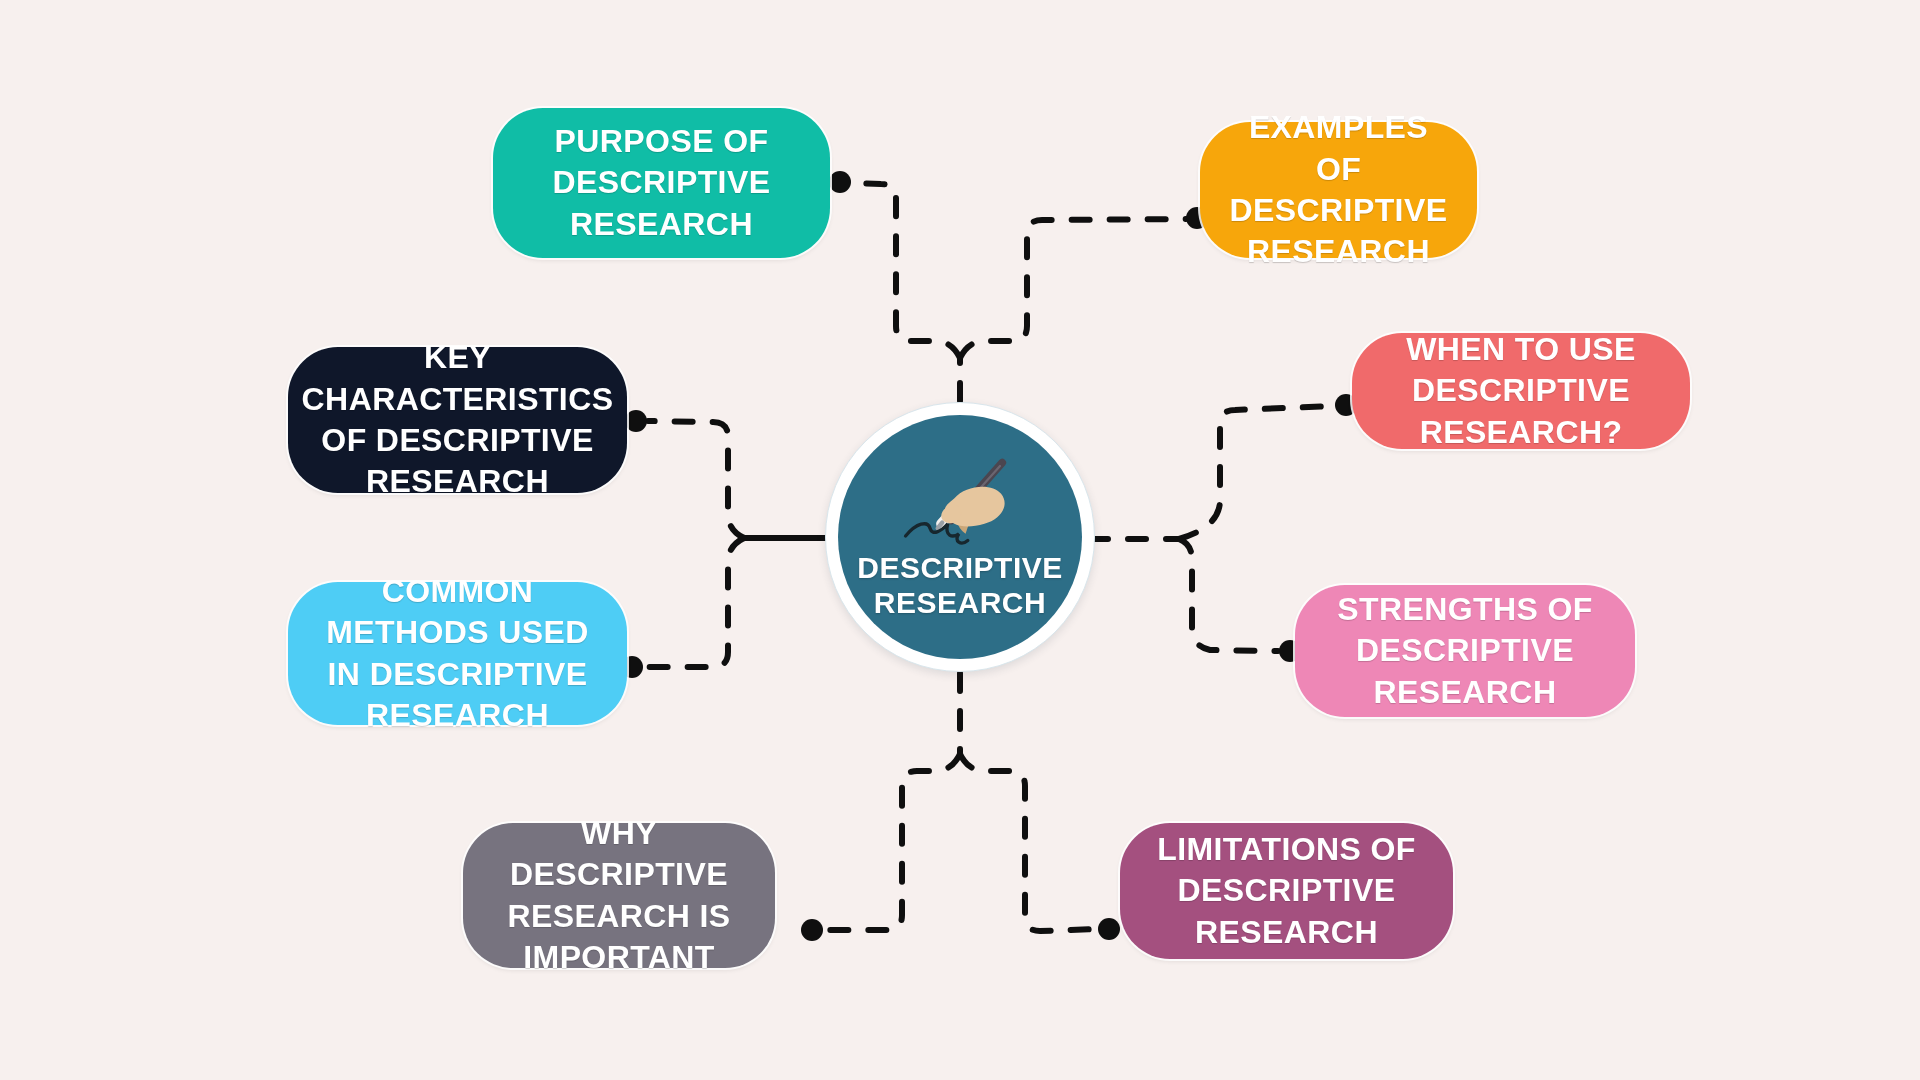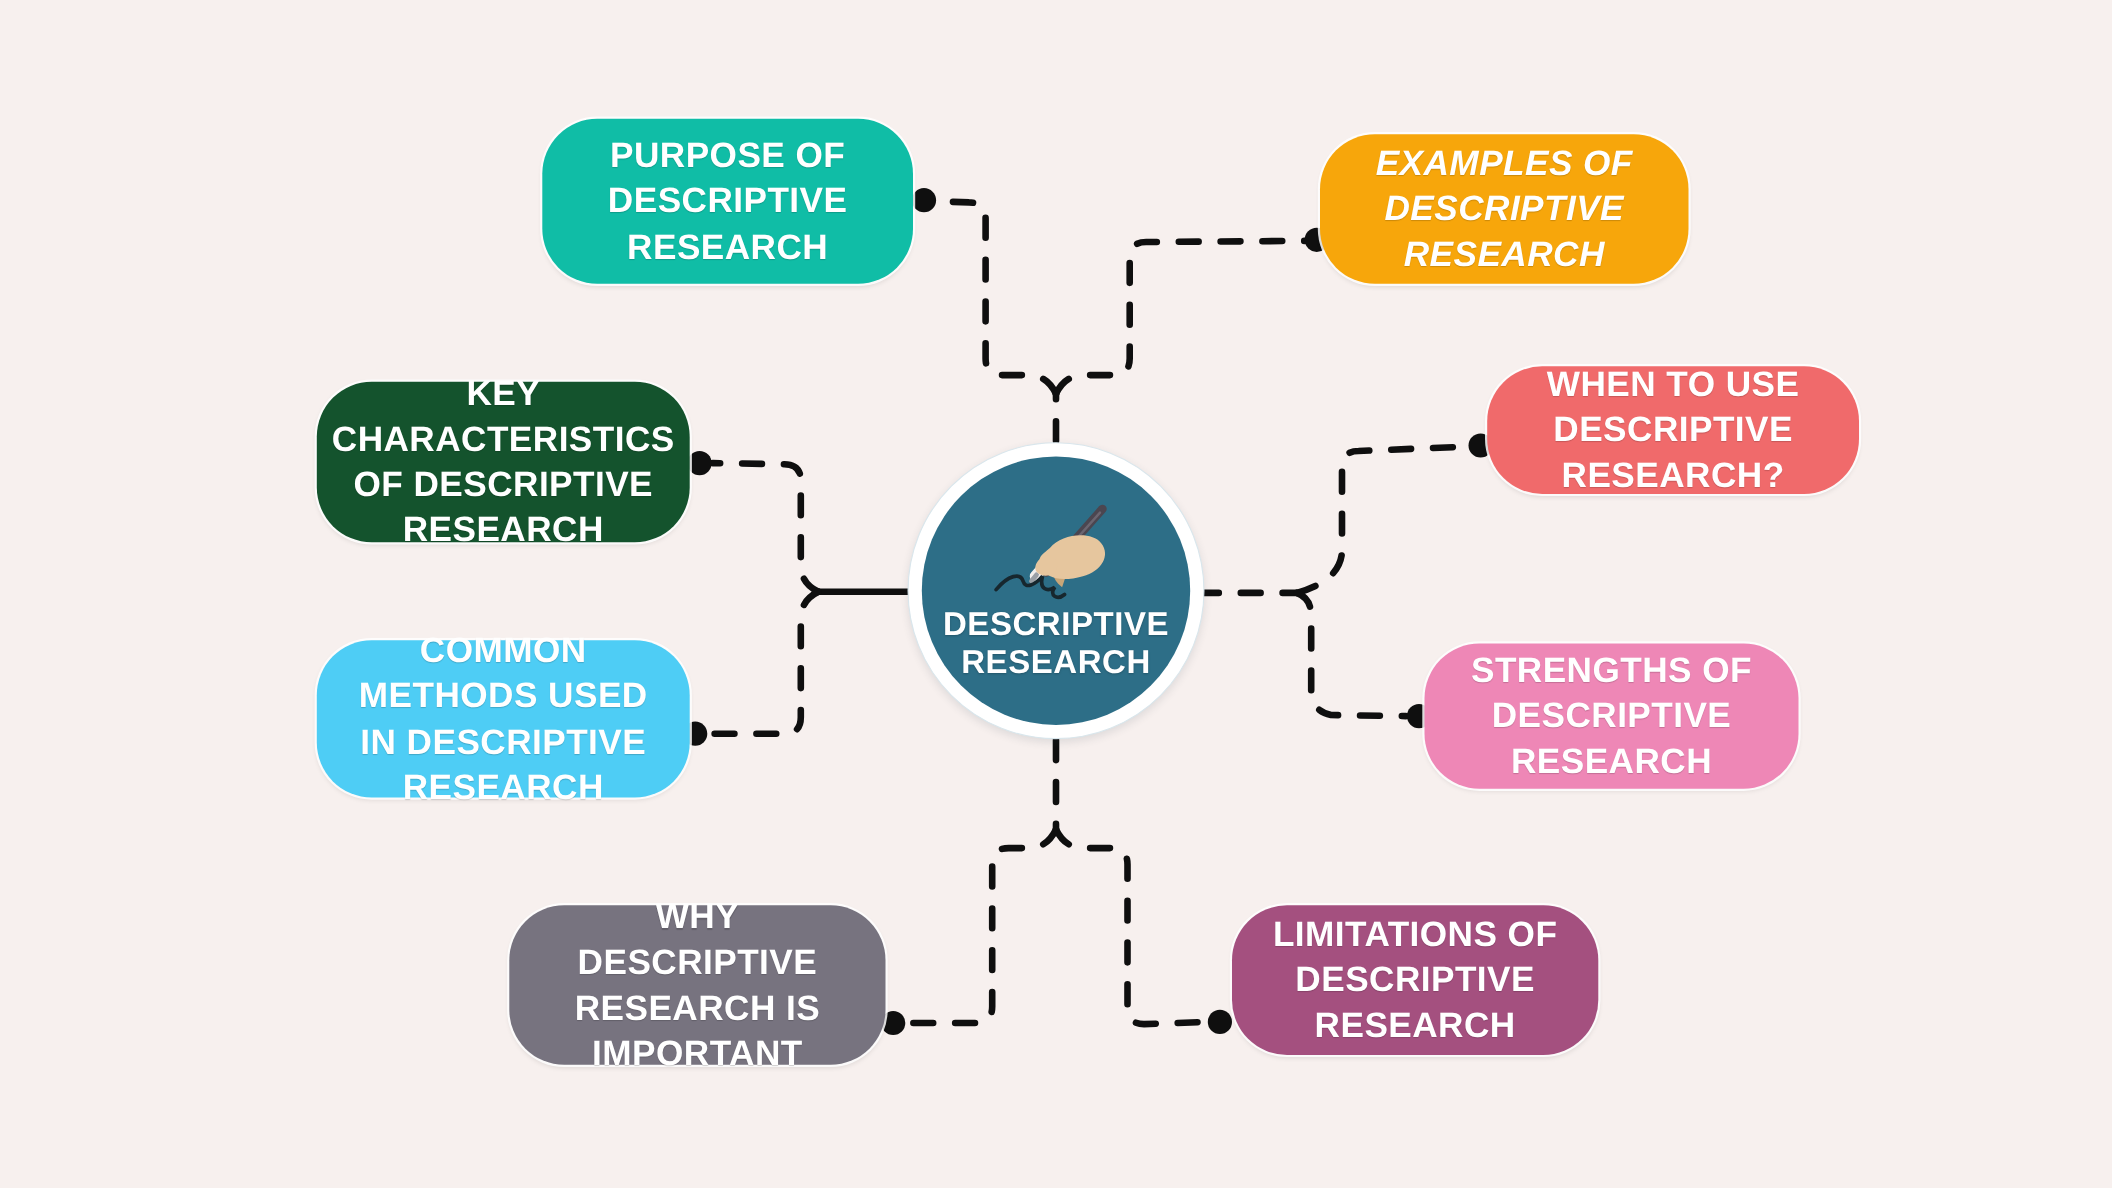--- a/index.html
+++ b/index.html
@@ -104,36 +104,36 @@
     <circle class="dot" cx="632" cy="667" fill="#0f0f0f" r="11"></circle>
     <circle class="dot" cx="1346" cy="405" fill="#0f0f0f" r="11"></circle>
     <circle class="dot" cx="1290" cy="651" fill="#0f0f0f" r="11"></circle>
     <circle class="dot" cx="812" cy="930" fill="#0f0f0f" r="11"></circle>
     <circle class="dot" cx="1109" cy="929" fill="#0f0f0f" r="11"></circle>
   </svg>
 
   <div class="node" style="left: 493px; top: 108px; width: 337px; height: 150px; background: rgb(16, 189, 166);">
     <span class="node-label">PURPOSE OF DESCRIPTIVE RESEARCH</span>
   </div>
-  <div class="node" style="left: 1200px; top: 122px; width: 335px; height: 136px; background: rgb(247, 166, 11); font-style: italic;">
+  <div class="node" style="left: 1200px; top: 122px; width: 277px; height: 136px; background: rgb(247, 166, 11);">
     <span class="node-label">EXAMPLES OF DESCRIPTIVE RESEARCH</span>
   </div>
-  <div class="node" style="left: 288px; top: 347px; width: 339px; height: 146px; background: #14532d; justify-content: center;">
+  <div class="node" style="left: 288px; top: 347px; width: 339px; height: 146px; background: #0f172a; justify-content: center;">
     <span class="node-label">KEY CHARACTERISTICS OF DESCRIPTIVE RESEARCH</span>
   </div>
   <div class="node" style="left: 1352px; top: 333px; width: 338px; height: 116px; background: rgb(240, 106, 107);">
     <span class="node-label">WHEN TO USE DESCRIPTIVE RESEARCH?</span>
   </div>
   <div class="node" style="left: 288px; top: 582px; width: 339px; height: 143px; background: rgb(78, 205, 245);">
     <span class="node-label">COMMON METHODS USED IN DESCRIPTIVE RESEARCH</span>
   </div>
   <div class="node" style="left: 1295px; top: 585px; width: 340px; height: 132px; background: rgb(238, 135, 182); align-items: center;">
     <span class="node-label">STRENGTHS OF DESCRIPTIVE RESEARCH</span>
   </div>
-  <div class="node" style="left: 463px; top: 823px; width: 342px; height: 145px; background: rgb(119, 115, 127);">
+  <div class="node" style="left: 463px; top: 823px; width: 312px; height: 145px; background: rgb(119, 115, 127);">
     <span class="node-label">WHY DESCRIPTIVE RESEARCH IS IMPORTANT</span>
   </div>
   <div class="node" style="left: 1120px; top: 823px; width: 333px; height: 136px; background: rgb(164, 80, 127);">
     <span class="node-label">LIMITATIONS OF DESCRIPTIVE RESEARCH</span>
   </div>
 
   <div class="center-ring" style="background: rgb(255, 255, 255);">
     <div class="center-inner" id="center-inner" style="background: rgb(45, 110, 135);">
       <svg class="center-icon" viewBox="0 0 130 90">
 

